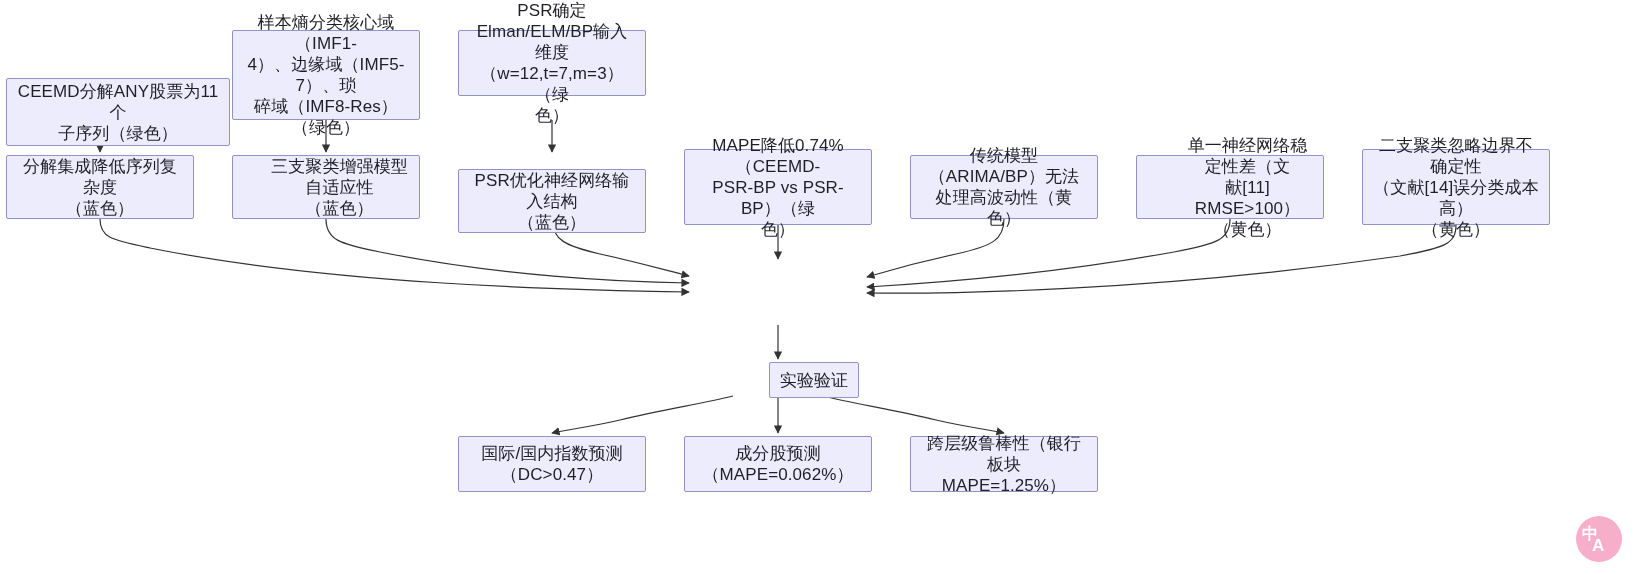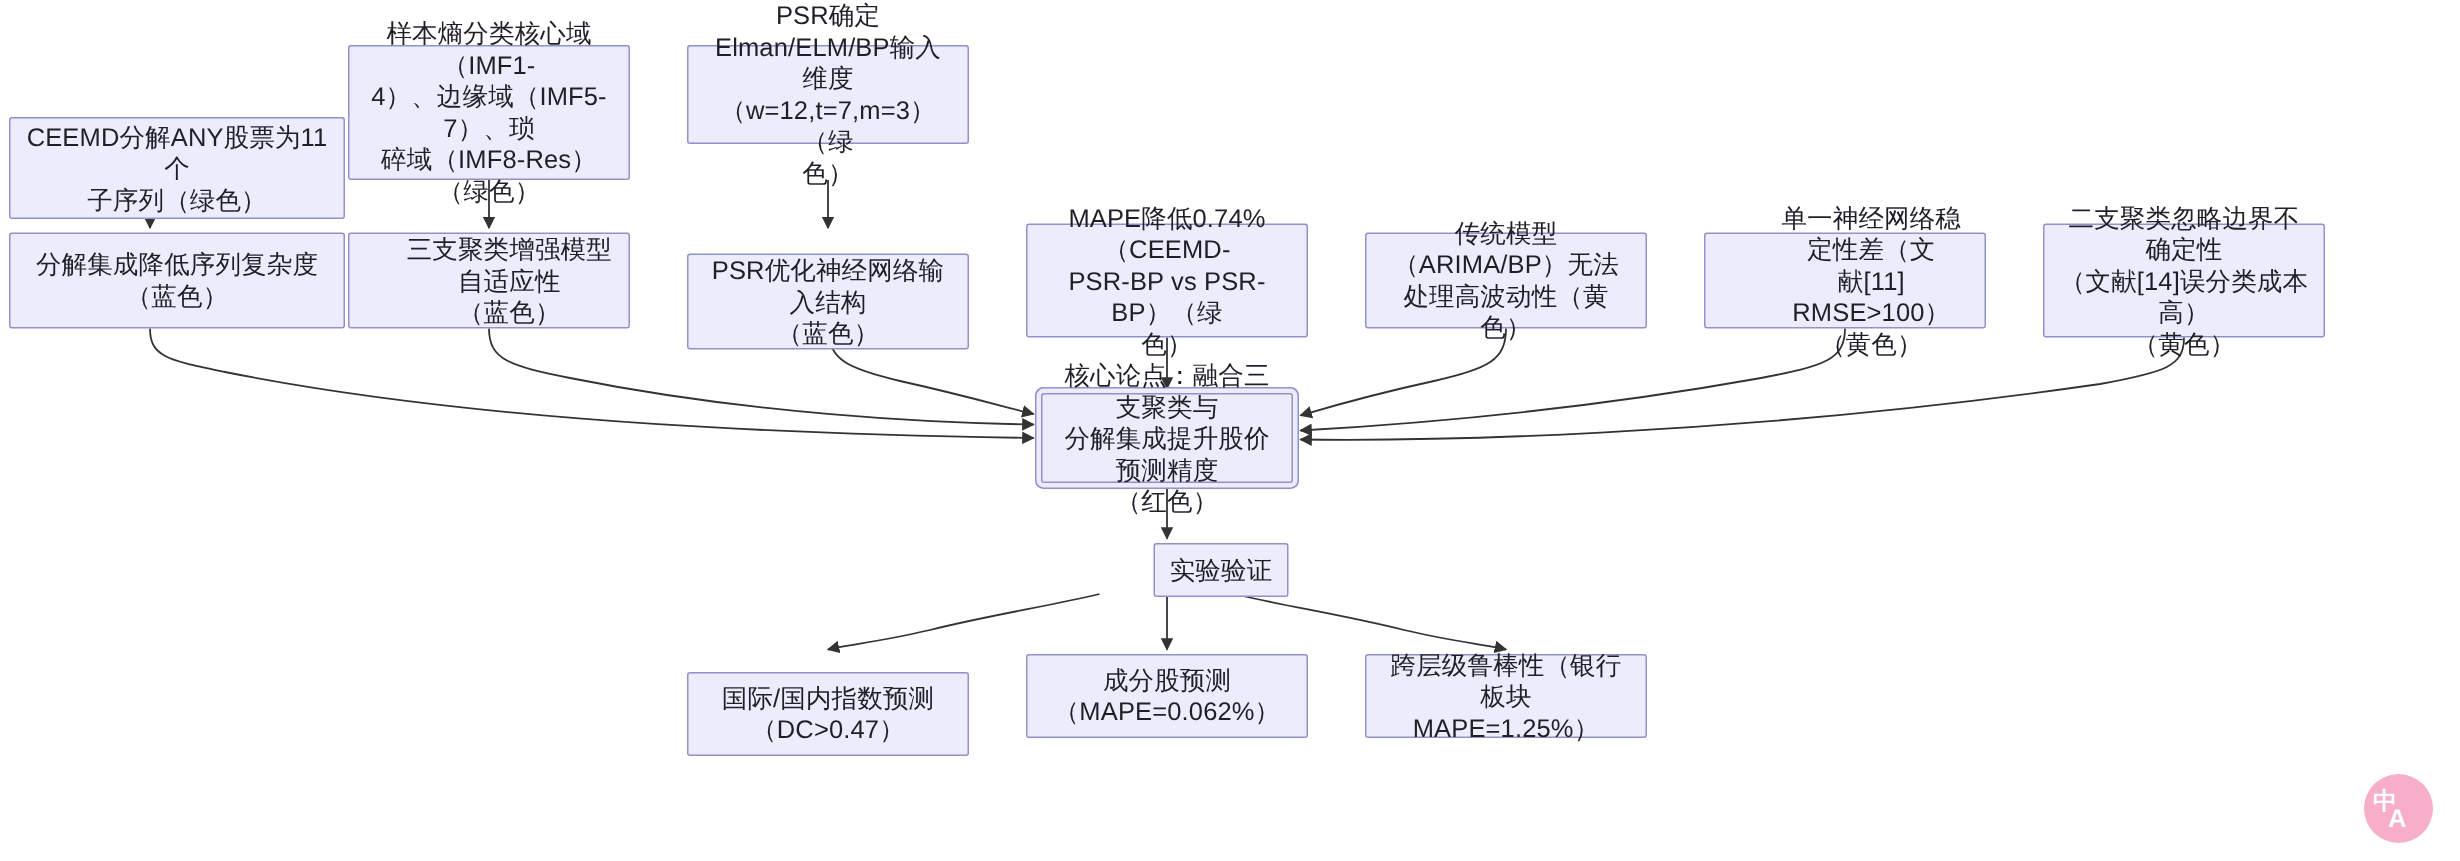--- a/index.html
+++ b/index.html
@@ -131,21 +131,21 @@
 4）、边缘域（IMF5-7）、琐
 碎域（IMF8-Res）（绿色）</span>
   </div>
 
   <div class="node" style="left:458px; top:30px; width:188px; height:66px;">
     <span class="label">PSR确定Elman/ELM/BP输入
 维度（w=12,t=7,m=3）（绿
 色）</span>
   </div>
 
-  <div class="node" style="left:6px; top:155px; width:224px; height:64px;">
+  <div class="node" style="left:6px; top:155px; width:188px; height:64px;">
     <span class="label">分解集成降低序列复杂度
 （蓝色）</span>
   </div>
 
   <div class="node" style="left:232px; top:155px; width:188px; height:64px;padding-left:36px;">
     <span class="label">三支聚类增强模型自适应性
 （蓝色）</span>
   </div>
 
   <div class="node" style="left:458px; top:155px; width:188px; height:64px;margin-top:14px;">
@@ -168,31 +168,26 @@
     <span class="label">单一神经网络稳定性差（文
 献[11] RMSE&gt;100）（黄色）</span>
   </div>
 
   <div class="node" style="left:1362px; top:149px; width:188px; height:76px;">
     <span class="label">二支聚类忽略边界不确定性
 （文献[14]误分类成本高）
 （黄色）</span>
   </div>
 
-  <div class="node core" style="left:694px; top:262px; width:168px; height:60px;">
-    <span class="label">核心论点：融合三支聚类与
-分解集成提升股价预测精度
-（红色）</span>
-  </div>
 
   <div class="node" style="left:733px; top:362px; width:90px; height:36px;margin-left:36px;">
     <span class="label">实验验证</span>
   </div>
 
-  <div class="node" style="left:458px; top:436px; width:188px; height:56px;margin-top:12px;">
+  <div class="node" style="left:458px; top:436px; width:188px; height:56px;">
     <span class="label">国际/国内指数预测
 （DC&gt;0.47）</span>
   </div>
 
   <div class="node" style="left:684px; top:436px; width:188px; height:56px;">
     <span class="label">成分股预测
 （MAPE=0.062%）</span>
   </div>
 
   <div class="node" style="left:910px; top:436px; width:188px; height:56px;">

